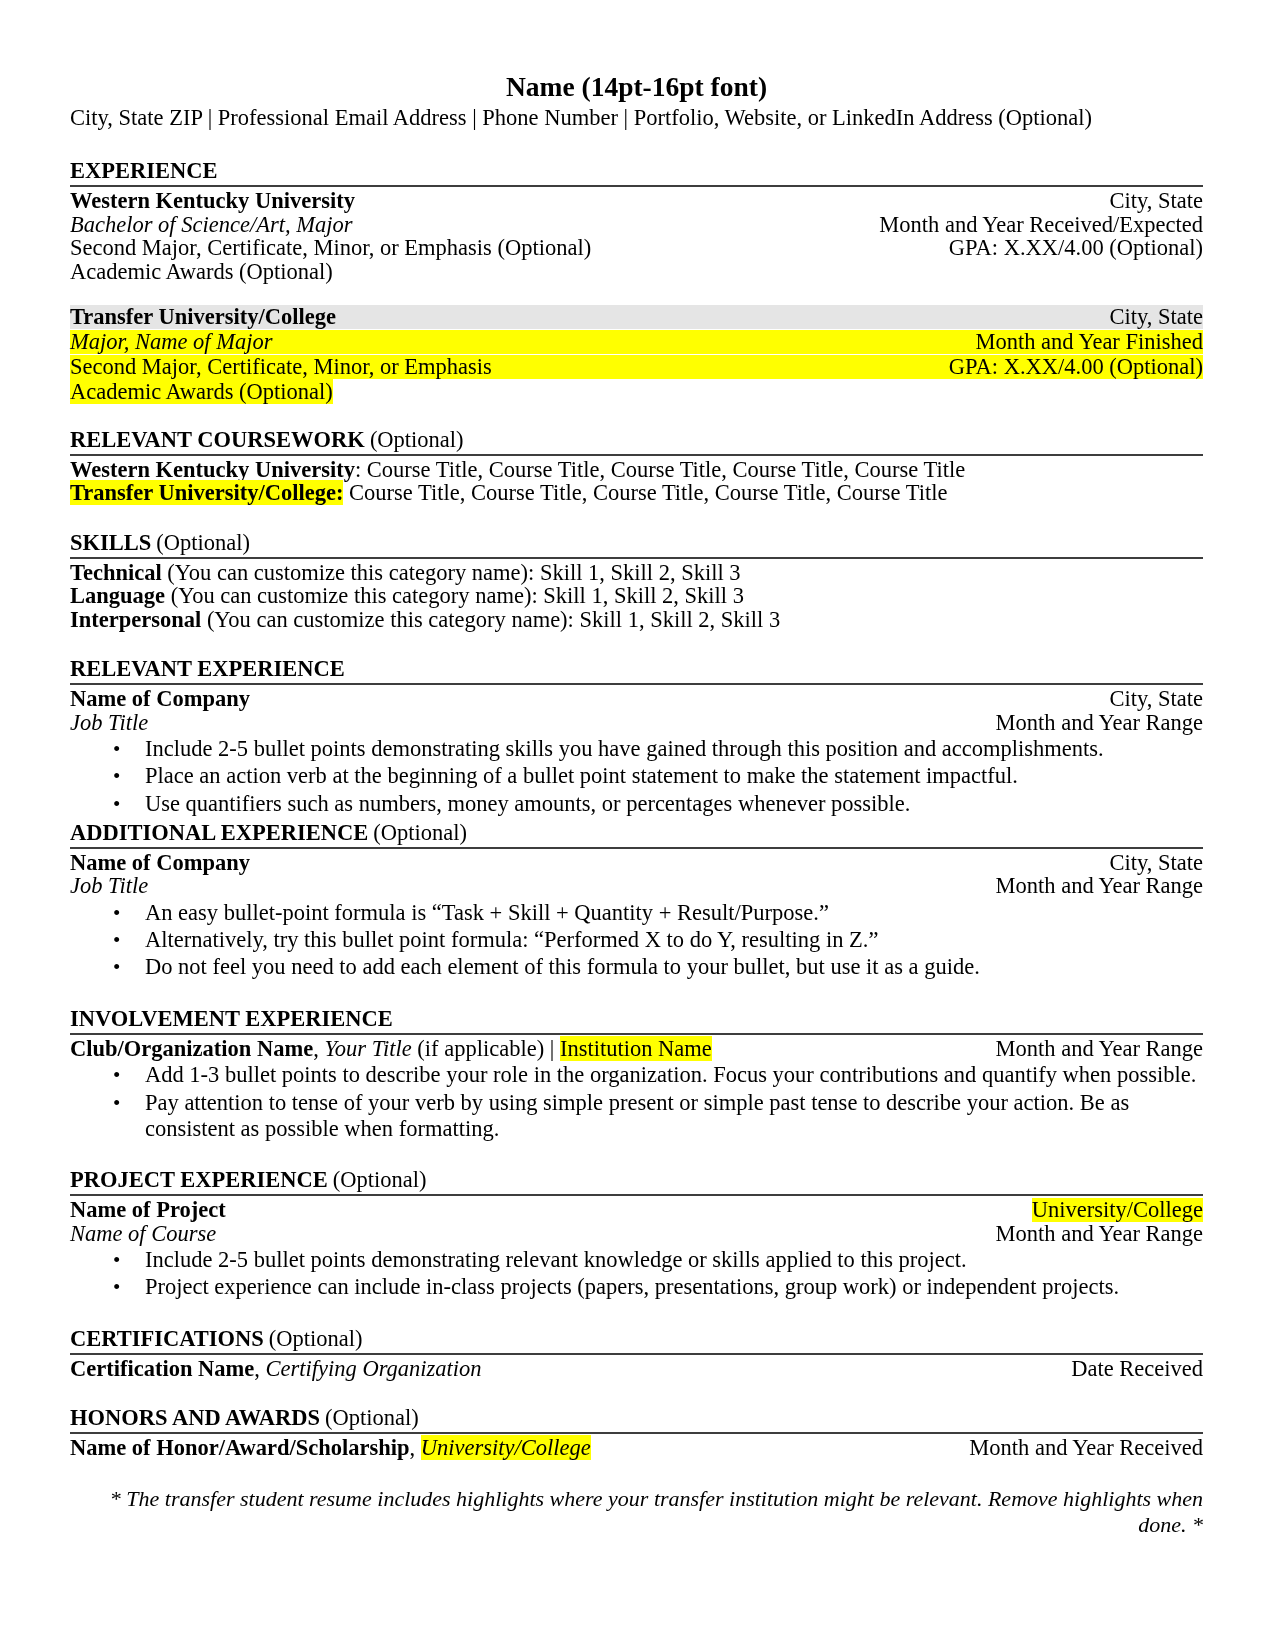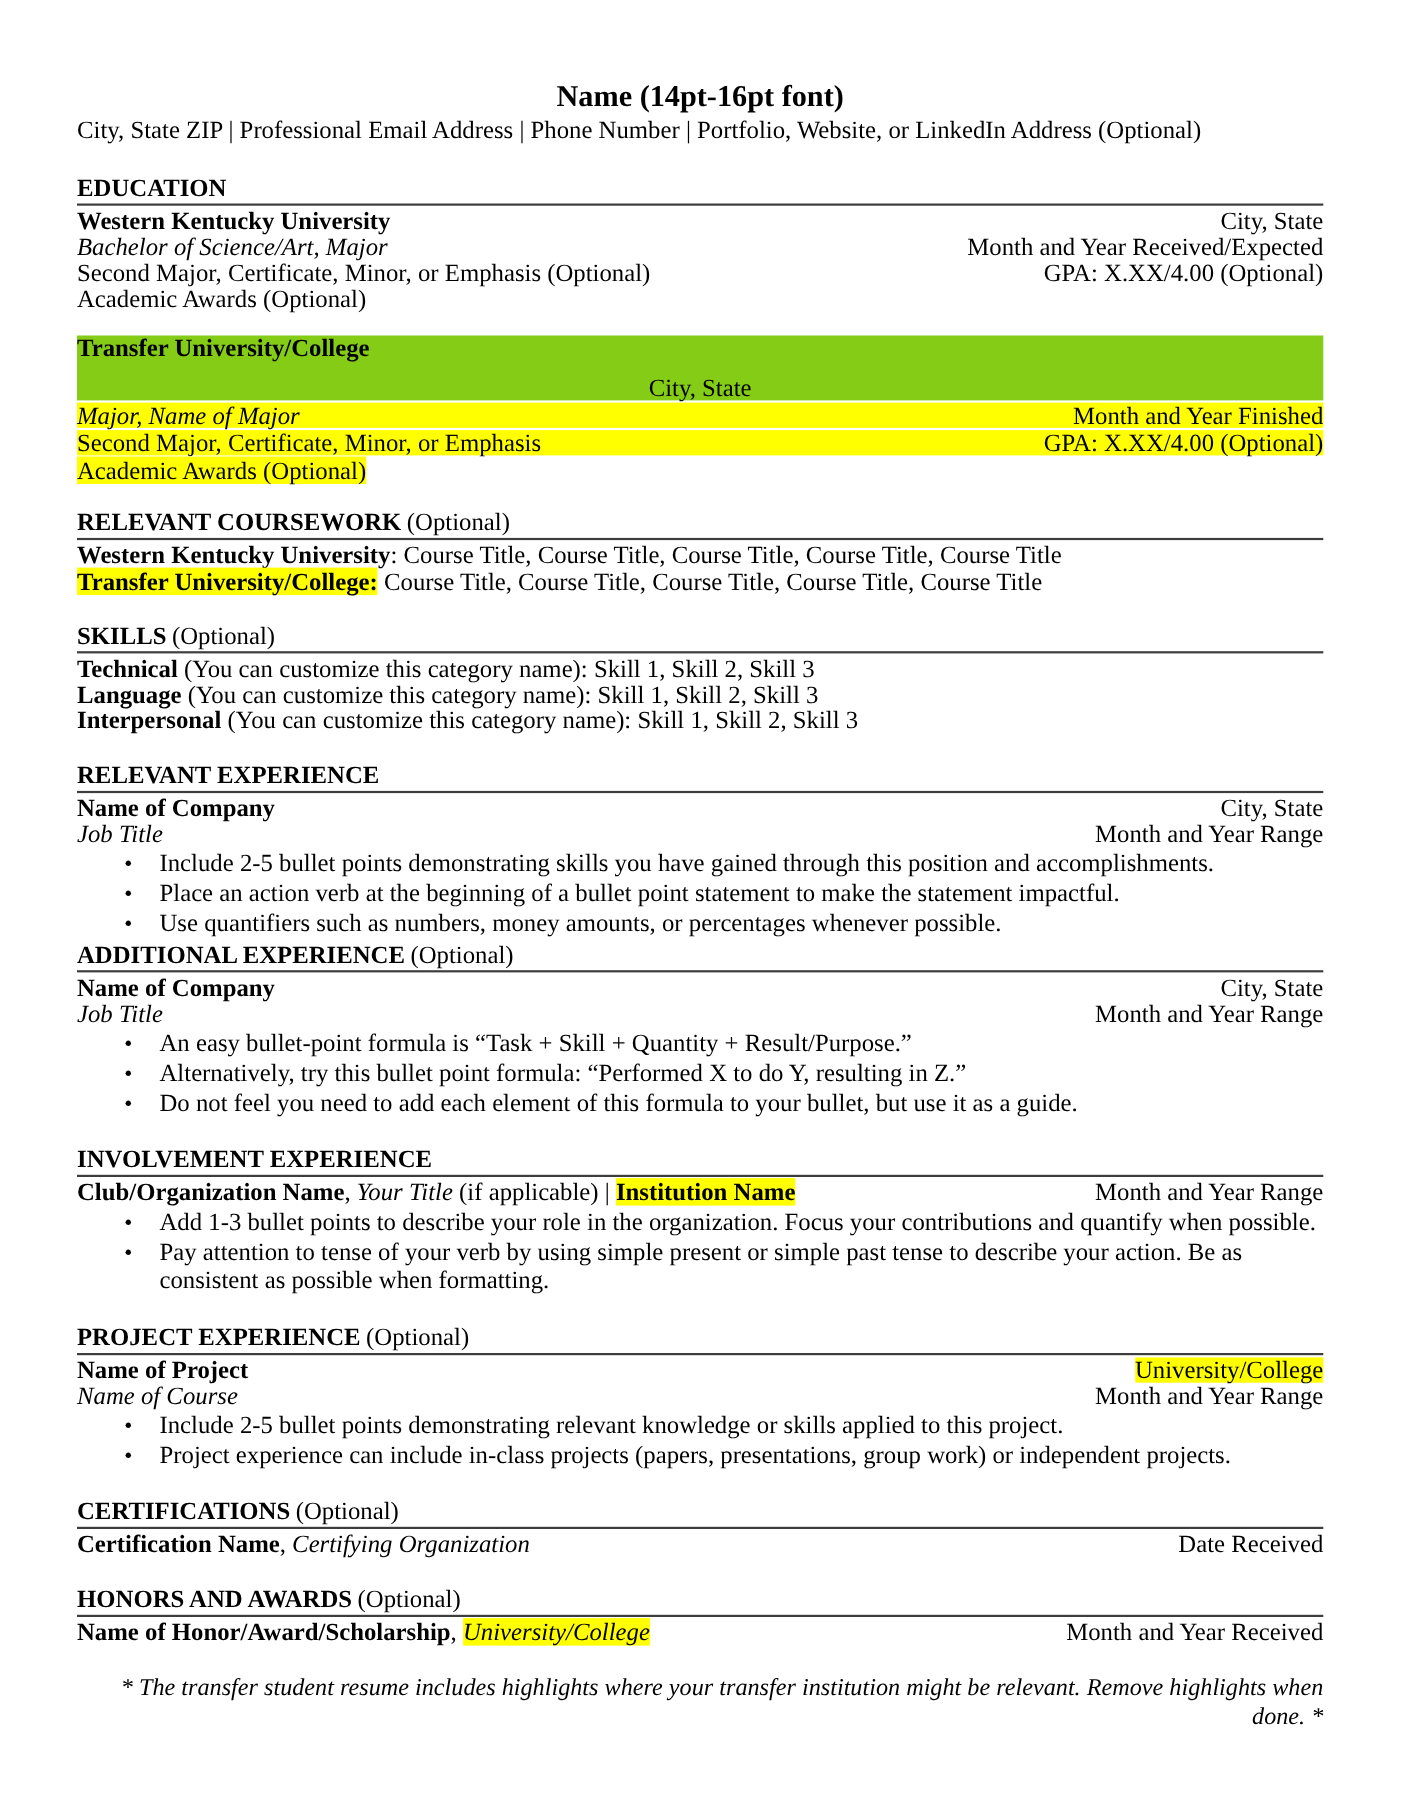--- a/index.html
+++ b/index.html
@@ -57,40 +57,40 @@
 <body>
 
 <div class="page">
 
   <header>
     <h1 class="name">Name (14pt-16pt font)</h1>
     <div class="contact">City, State ZIP | Professional Email Address | Phone Number | Portfolio, Website, or LinkedIn Address (Optional)</div>
   </header>
 
   <section class="section sec-education">
-    <h2 class="heading"><span>EDUCATION</span></h2>
+    <h2 class="heading"><span>EXPERIENCE</span></h2>
     <div>
       <div class="row">
           <span class="left"><span class="b">Western Kentucky University</span></span>
           <span class="right">City, State</span>
         </div>
       <div class="row">
           <span class="left"><span class="i">Bachelor of Science/Art, Major</span></span>
           <span class="right">Month and Year Received/Expected</span>
         </div>
       <div class="row">
           <span class="left"><span>Second Major, Certificate, Minor, or Emphasis (Optional)</span></span>
           <span class="right">GPA: X.XX/4.00 (Optional)</span>
         </div>
       <div class="row">
           <span class="left"><span>Academic Awards (Optional)</span></span>
         </div>
     </div>
     <div class="entry-transfer">
-      <div class="row hl-row" style="background-color: #84cc16; flex-direction: column;">
+      <div class="row hl-row" style="background-color: #e5e5e5;">
           <span class="left"><span class="b">Transfer University/College</span></span>
           <span class="right">City, State</span>
         </div>
       <div class="row hl-row" style="background-color: rgb(255, 255, 0);">
           <span class="left"><span class="i">Major, Name of Major</span></span>
           <span class="right">Month and Year Finished</span>
         </div>
       <div class="row hl-row" style="background-color: rgb(255, 255, 0);">
           <span class="left"><span>Second Major, Certificate, Minor, or Emphasis</span></span>
           <span class="right">GPA: X.XX/4.00 (Optional)</span>
@@ -154,21 +154,21 @@
     <ul class="bullets">
       <li>An easy bullet-point formula is “Task + Skill + Quantity + Result/Purpose.”</li>
       <li>Alternatively, try this bullet point formula: “Performed X to do Y, resulting in Z.”</li>
       <li>Do not feel you need to add each element of this formula to your bullet, but use it as a guide.</li>
     </ul>
   </section>
 
   <section class="section sec-involvement">
     <h2 class="heading"><span>INVOLVEMENT EXPERIENCE</span></h2>
     <div class="row">
-        <span class="left"><span class="b">Club/Organization Name</span><span>, </span><span class="i">Your Title</span><span> (if applicable) | </span><span class="hl" style="background-color: rgb(255, 255, 0); font-weight: bold;">Institution Name</span></span>
+        <span class="left"><span class="b">Club/Organization Name</span><span>, </span><span class="i">Your Title</span><span> (if applicable) | </span><span class="hl" style="background-color: rgb(255, 255, 0);">Institution Name</span></span>
         <span class="right">Month and Year Range</span>
       </div>
     <ul class="bullets">
       <li>Add 1-3 bullet points to describe your role in the organization. Focus your contributions and quantify when possible.</li>
       <li>Pay attention to tense of your verb by using simple present or simple past tense to describe your action. Be as consistent as possible when formatting.</li>
     </ul>
   </section>
 
   <section class="section sec-project">
     <h2 class="heading"><span>PROJECT EXPERIENCE</span><span class="opt">(Optional)</span></h2>

